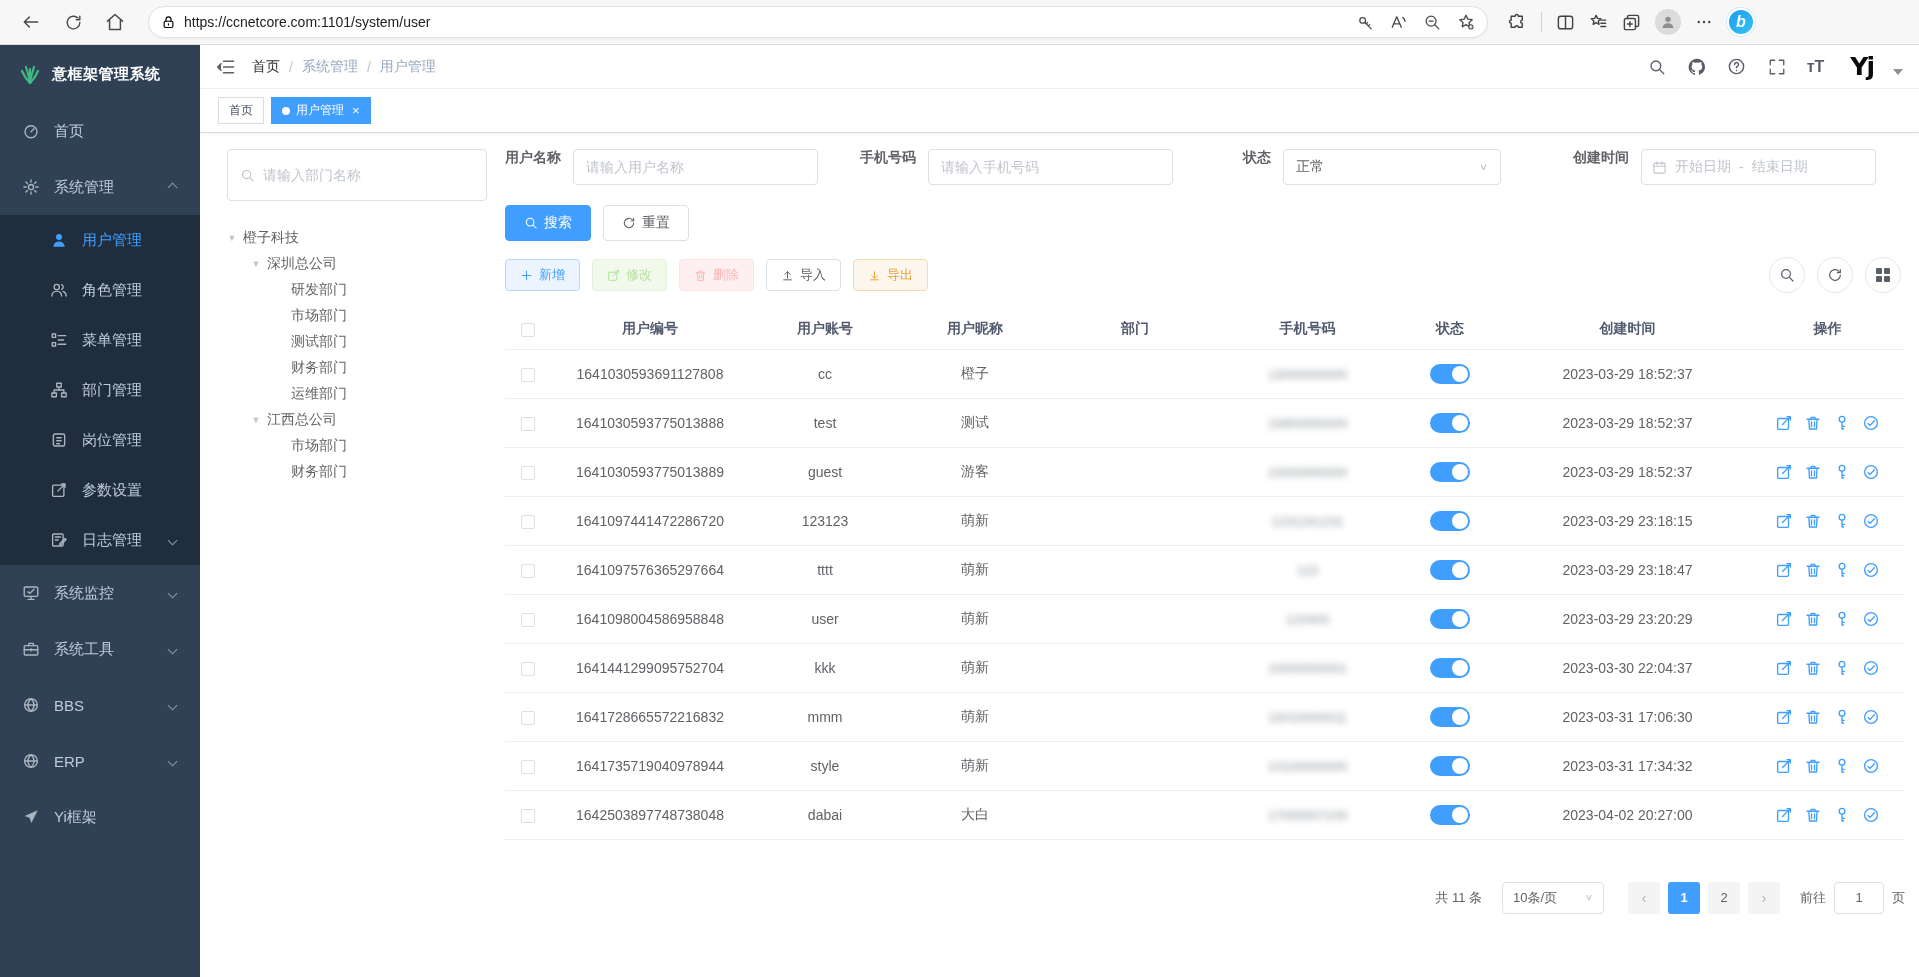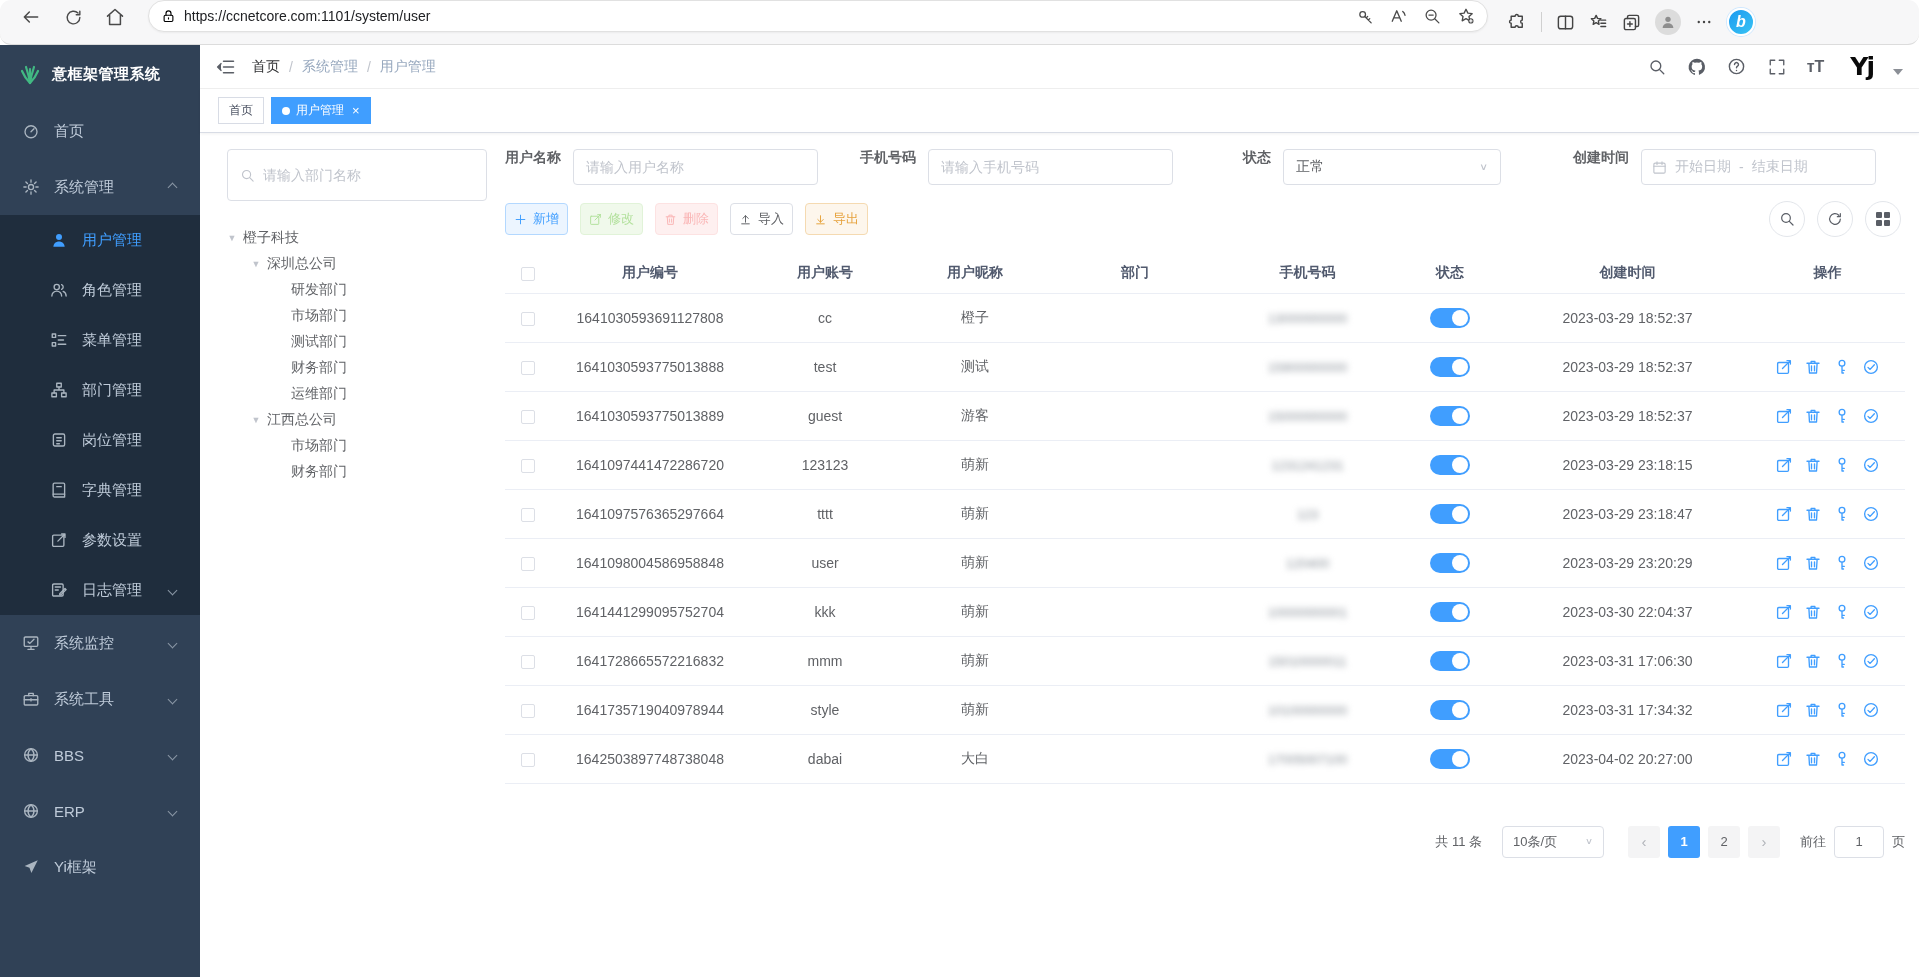--- a/index.html
+++ b/index.html
@@ -3,21 +3,21 @@
 <meta charset="utf-8">
 <style>
   * { margin:0; padding:0; box-sizing:border-box; }
   html,body { width:1919px; height:977px; overflow:hidden; background:#fff;
     font-family:"Liberation Sans","DejaVu Sans",sans-serif; }
   svg { display:block; }
   .ic { stroke:currentColor; fill:none; stroke-width:1.8; stroke-linecap:round; stroke-linejoin:round; }
 
   
   .browser-bar { height:45px; background:#f7f7f8; border-bottom:1px solid #dcdcdc;
-    display:flex; padding:0 14px; gap:8px;border-radius:11px; }
+    display:flex; align-items:center; padding:0 14px; gap:8px; }
   .bicon { width:34px; height:34px; display:flex; align-items:center; justify-content:center;
     color:#4a4a4a; border-radius:6px; flex:none; cursor:pointer; }
   .url-pill { flex:none; width:1340px; height:32px; background:#fff; border:1px solid #e1e1e1;
     border-radius:18px; display:flex; align-items:center; padding:0 12px; gap:8px;
     box-shadow:0 1px 2px rgba(0,0,0,.05); margin-left:8px; }
   .url-text { font-size:14px; color:#202124; flex:1; }
   .pill-icons { display:flex; align-items:center; gap:16px; color:#4a4a4a; }
   .chrome-right { display:flex; align-items:center; gap:14px; margin-left:12px; color:#444; }
   .divider-v { width:1px; height:20px; background:#d0d0d0; }
   .edge-avatar { width:26px; height:26px; border-radius:50%; background:#dcdcdc; color:#8e8e8e;
@@ -94,21 +94,21 @@
   .f-select .sel-arrow { margin-left:auto; color:#c0c4cc; font-size:12px; transform:scaleY(.8); }
   .date-range { width:235px; height:36px; border:1px solid #dcdfe6; border-radius:4px;
     display:flex; align-items:center; padding:0 10px; gap:8px; font-size:14px; color:#c0c4cc; }
 
   .btn { height:36px; border-radius:4px; border:1px solid #dcdfe6; background:#fff; color:#606266;
     font-size:14px; display:inline-flex; align-items:center; gap:6px; padding:0 18px;
     cursor:pointer; font-family:inherit; }
   .btn-primary { background:#409eff; border-color:#409eff; color:#fff; }
   .btn-row { margin-top:20px; display:flex; gap:12px; }
   .action-row { margin-top:16px; display:flex; gap:12px; align-items:center; }
-  .btn-sm { height:32px; padding:0 8px; font-size:13px; }
+  .btn-sm { height:32px; padding:0 14px; font-size:13px; }
   .btn-add  { background:#ecf5ff; border-color:#b3d8ff; color:#409eff; }
   .btn-edit { background:#f0f9eb; border-color:#e1f3d8; color:#b3e19d; }
   .btn-del  { background:#fef0f0; border-color:#fde2e2; color:#fab6b6; }
   .btn-imp  { background:#fff; border-color:#dcdfe6; color:#606266; }
   .btn-exp  { background:#fdf6ec; border-color:#f5dab1; color:#e6a23c; }
   .round-icons { margin-left:auto; display:flex; gap:12px; margin-right:4px; }
   .ribtn { width:36px; height:36px; border-radius:50%; border:1px solid #e3e6eb; background:#fff;
     display:flex; align-items:center; justify-content:center; color:#5a5e66; cursor:pointer; }
   .grid-glyph { display:grid; grid-template-columns:6px 6px; grid-template-rows:6px 6px; gap:2px; }
   .grid-glyph i { background:#5a5e66; border-radius:1px; }
@@ -304,27 +304,20 @@
           </div>
           <div class="menu-item">
             <svg class="ic mi-icon" width="18" height="18" viewBox="0 0 24 24">
               <rect x="4.5" y="4" width="15" height="16" rx="2"></rect>
               <path d="M9 9h6M9 13h6M9 17h3.5"></path>
             </svg>
             <span>岗位管理</span>
           </div>
           <div class="menu-item">
             <svg class="ic mi-icon" width="18" height="18" viewBox="0 0 24 24">
-              <path d="M6 2.8h12a1.5 1.5 0 0 1 1.5 1.5v17H6a1.8 1.8 0 0 1-1.8-1.8V4.6A1.8 1.8 0 0 1 6 2.8z"></path>
-              <path d="M4.2 17.5H19.5M9 7.5h6"></path>
-            </svg>
-            <span>字典管理</span>
-          </div>
-          <div class="menu-item">
-            <svg class="ic mi-icon" width="18" height="18" viewBox="0 0 24 24">
               <rect x="3.5" y="5.5" width="15" height="15" rx="1.5"></rect>
               <path d="M10.5 13.5L20 4M20 4h-4.5M20 4v4.5"></path>
             </svg>
             <span>参数设置</span>
           </div>
           <div class="menu-item">
             <svg class="ic mi-icon" width="18" height="18" viewBox="0 0 24 24">
               <rect x="3.5" y="4" width="14" height="16" rx="1.5"></rect>
               <path d="M7 8h7M7 12h4"></path>
               <path d="M13 17l7-7 1.5 1.5-7 7H13z"></path>
@@ -506,20 +499,35 @@
                   <rect x="3" y="5" width="18" height="16" rx="2"></rect>
                   <path d="M3 10h18M8 3v4M16 3v4"></path>
                 </svg>
             </span>
             <span>开始日期</span>
             <span>-</span>
             <span>结束日期</span>
           </span>
         </div>
 
+        <div class="btn-row">
+          <button class="btn btn-primary">
+            <svg class="ic" width="14" height="14" viewBox="0 0 24 24">
+                <circle cx="10.5" cy="10.5" r="6.5"></circle>
+                <path d="M15.5 15.5L21 21"></path>
+              </svg>
+            <span>搜索</span>
+          </button>
+          <button class="btn">
+            <svg class="ic" width="14" height="14" viewBox="0 0 24 24">
+                <path d="M20 12a8 8 0 1 1-2.3-5.6M20 4v4.5h-4.5"></path>
+              </svg>
+            <span>重置</span>
+          </button>
+        </div>
 
         <div class="action-row">
           <button class="btn btn-sm btn-add">
             <svg class="ic" width="13" height="13" viewBox="0 0 24 24">
                 <path d="M12 4v16M4 12h16"></path>
               </svg>
             <span>新增</span>
           </button>
           <button class="btn btn-sm btn-edit">
             <svg class="ic" width="13" height="13" viewBox="0 0 24 24">

